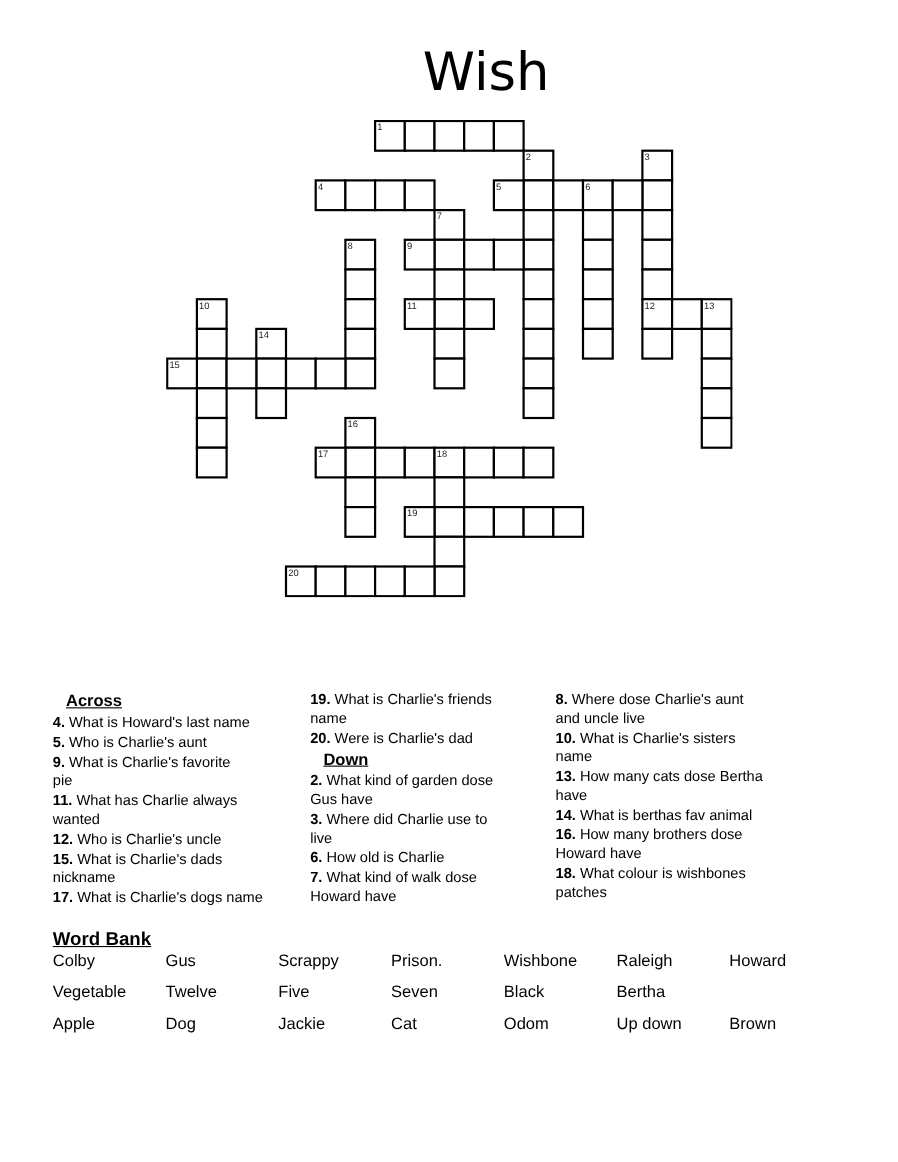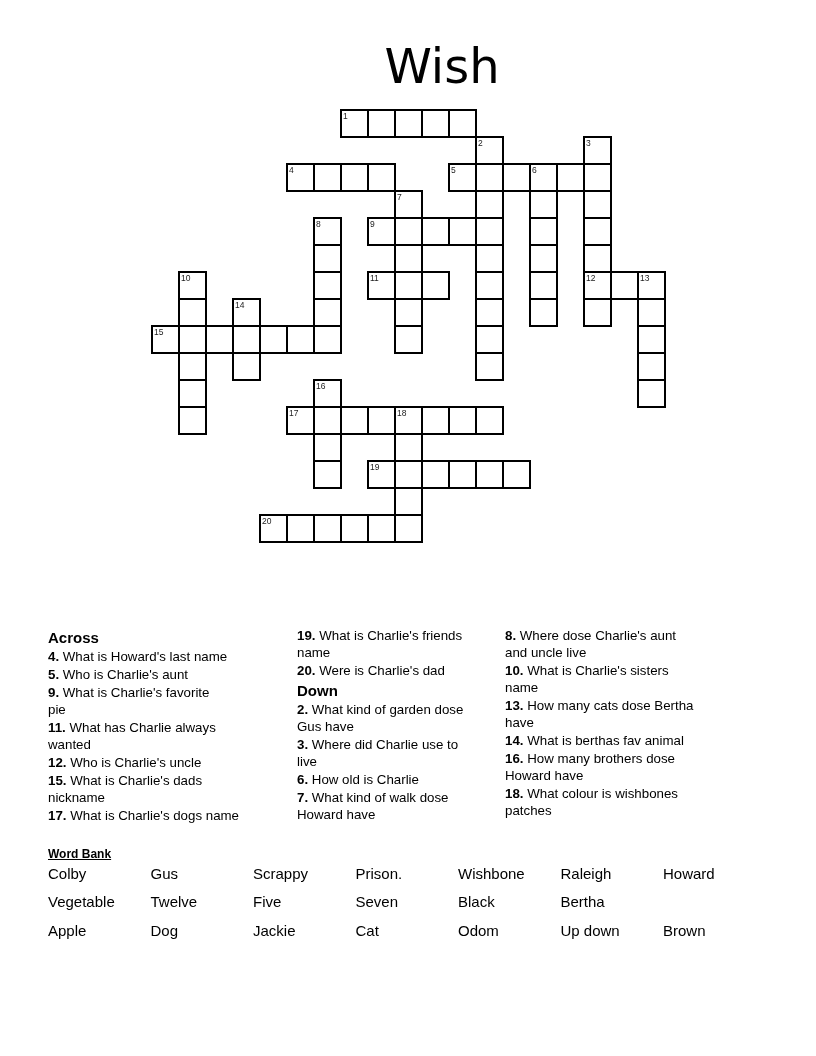--- a/index.html
+++ b/index.html
@@ -5,29 +5,29 @@
   html,body{margin:0;padding:0;background:#fff;}
   .page{position:relative;width:816px;height:1056px;background:#fff;overflow:hidden;
         font-family:"Liberation Sans","DejaVu Sans",sans-serif;color:#000;}
   .title{position:absolute;top:42px;left:0;width:100%;text-align:center;
          font-family:"DejaVu Sans",sans-serif;font-size:48px;line-height:49px;font-weight:normal;margin-left:34px;}
   .grid-svg{position:absolute;left:151px;top:109px;}
   .cell{fill:#ffffff;stroke:#000000;stroke-width:2;}
   .cellnum{font-family:"Liberation Sans",sans-serif;font-size:8.5px;fill:#222222;}
   .clue-col{position:absolute;top:627px;width:236px;font-size:13.3px;line-height:17px;}
   .clue-col-1{left:48px;}
-  .clue-col-2{left:297px;}
+  .clue-col-2{left:282px;}
   .clue-col-3{left:505px;}
   .clue{margin:0 0 1px 0;}
   .clue .line{min-height:17px;}
   .clue-num{font-weight:bold;}
   .clue-heading{font-size:15px;font-weight:bold;line-height:21px;}
-  .clue-heading span{}
+  .clue-heading span{text-decoration:underline;margin-left:12px;}
   .wordbank{position:absolute;left:48px;top:844px;width:740px;}
-  .wb-heading{font-size:12px;font-weight:bold;line-height:20px;}
+  .wb-heading{font-size:17px;font-weight:bold;line-height:20px;}
   .wb-heading span{text-decoration:underline;}
   .wb-rows{margin-top:0;}
   .wb-row{display:flex;height:28.3px;align-items:flex-start;}
   .wb-word{flex:0 0 102.5px;width:102.5px;font-size:15px;line-height:20px;}
 </style>
 </head>
 <body>
 
 <div class="page">
 

